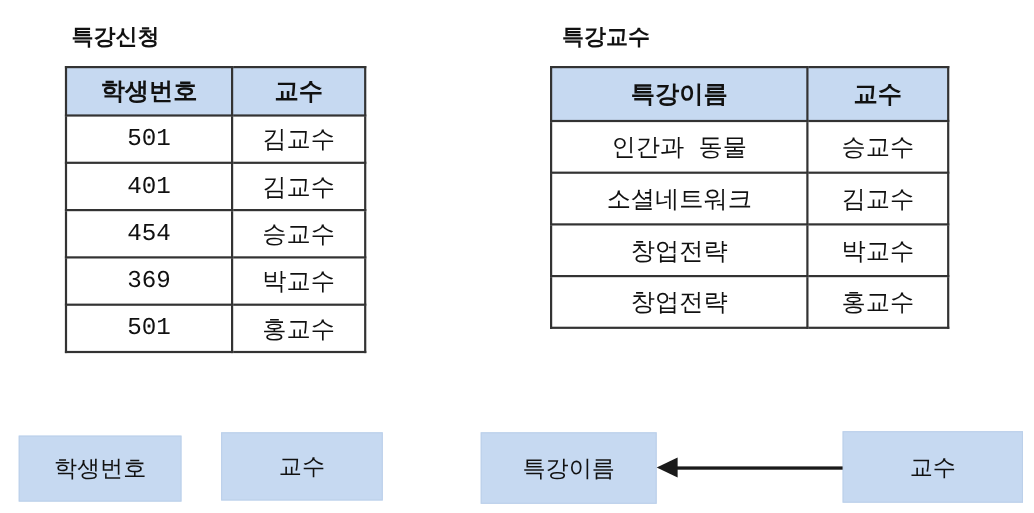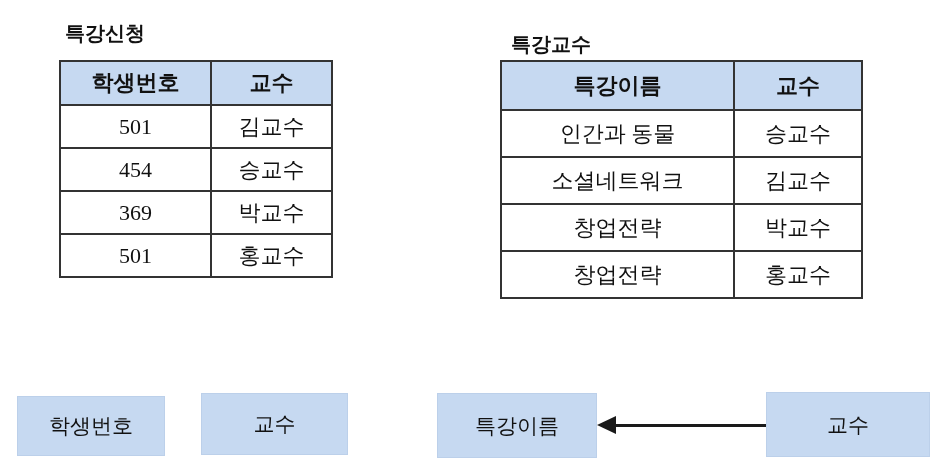--- a/index.html
+++ b/index.html
@@ -1,31 +1,31 @@
 <!DOCTYPE html>
 <html><head>
 <meta charset="utf-8">
 <style>
   html,body{margin:0;padding:0;background:#ffffff;}
   .canvas{
     position:relative;
     width:940px;height:466px;
     background:#ffffff;
-    font-family:Liberation Serif, serif;
+    font-family:Liberation Mono, monospace;
     color:#1a1a1a;
     overflow:hidden;
   }
   .tbl-title{
     position:absolute;
     font-size:20px;
     font-weight:bold;
     color:#111111;
   }
   .title-left{left:65px;top:20px;}
-  .title-right{left:511px;top:31px;}
+  .title-right{left:511px;top:20px;}
 
   table.tbl{
     position:absolute;
     border-collapse:collapse;
     table-layout:fixed;
     background:#ffffff;
   }
   table.tbl th, table.tbl td{
     border:2px solid #333333;
     text-align:center;
@@ -93,20 +93,24 @@
         <th>학생번호</th>
         <th>교수</th>
       </tr>
     </thead>
     <tbody>
       <tr>
         <td>501</td>
         <td>김교수</td>
       </tr>
       <tr>
+        <td>401</td>
+        <td>김교수</td>
+      </tr>
+      <tr>
         <td>454</td>
         <td>승교수</td>
       </tr>
       <tr>
         <td>369</td>
         <td>박교수</td>
       </tr>
       <tr>
         <td>501</td>
         <td>홍교수</td>

